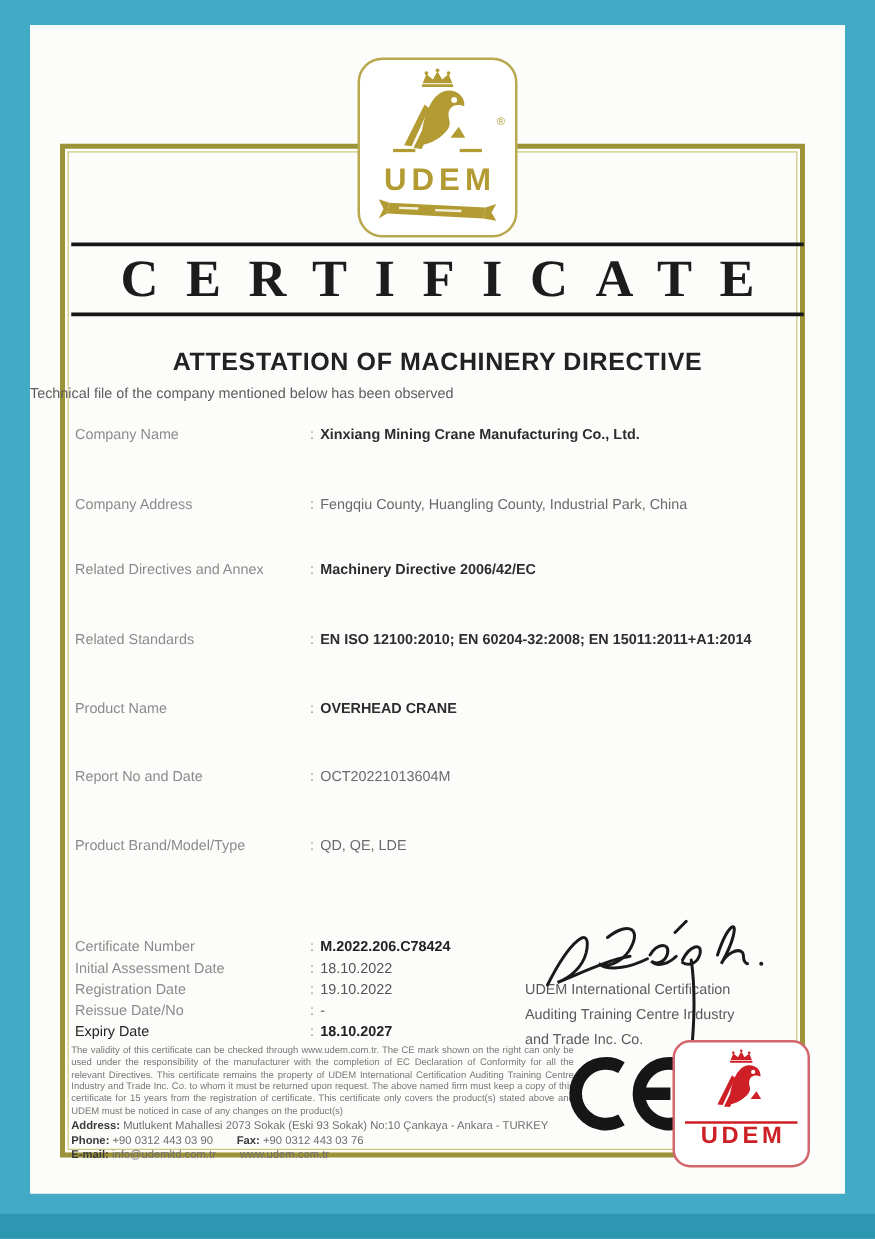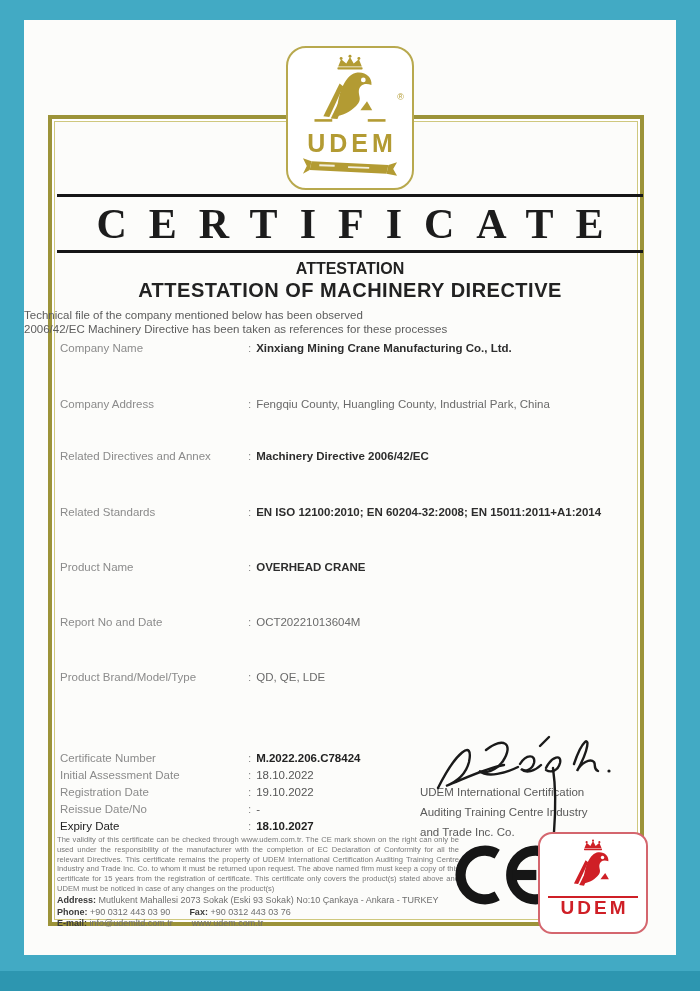--- a/index.html
+++ b/index.html
@@ -111,25 +111,23 @@
       <rect x="18" y="7.5" width="16" height="2" fill="#ffffff" opacity="0.85" transform="rotate(2 26 8.5)"></rect>
       <rect x="48" y="9.5" width="22" height="2" fill="#ffffff" opacity="0.85" transform="rotate(2 59 10.5)"></rect>
     </svg>
   </div>
 
   <div class="title-block">
     <hr class="rule">
     <div class="big-title">CERTIFICATE</div>
     <hr class="rule">
   </div>
-  <div class="attestation">ATTESTATION</div>
   <div class="subtitle">ATTESTATION OF MACHINERY DIRECTIVE</div>
   <div class="intro">
     <div>Technical file of the company mentioned below has been observed</div>
-    <div>2006/42/EC Machinery Directive has been taken as references for these processes</div>
   </div>
 
   <div class="field-row" style="top:322px">
     <span class="lbl">Company Name</span>
     <span class="colon">:</span>
     <span class="val bold">Xinxiang Mining Crane Manufacturing Co., Ltd.</span>
   </div>
   <div class="field-row" style="top:378px">
     <span class="lbl">Company Address</span>
     <span class="colon">:</span>

